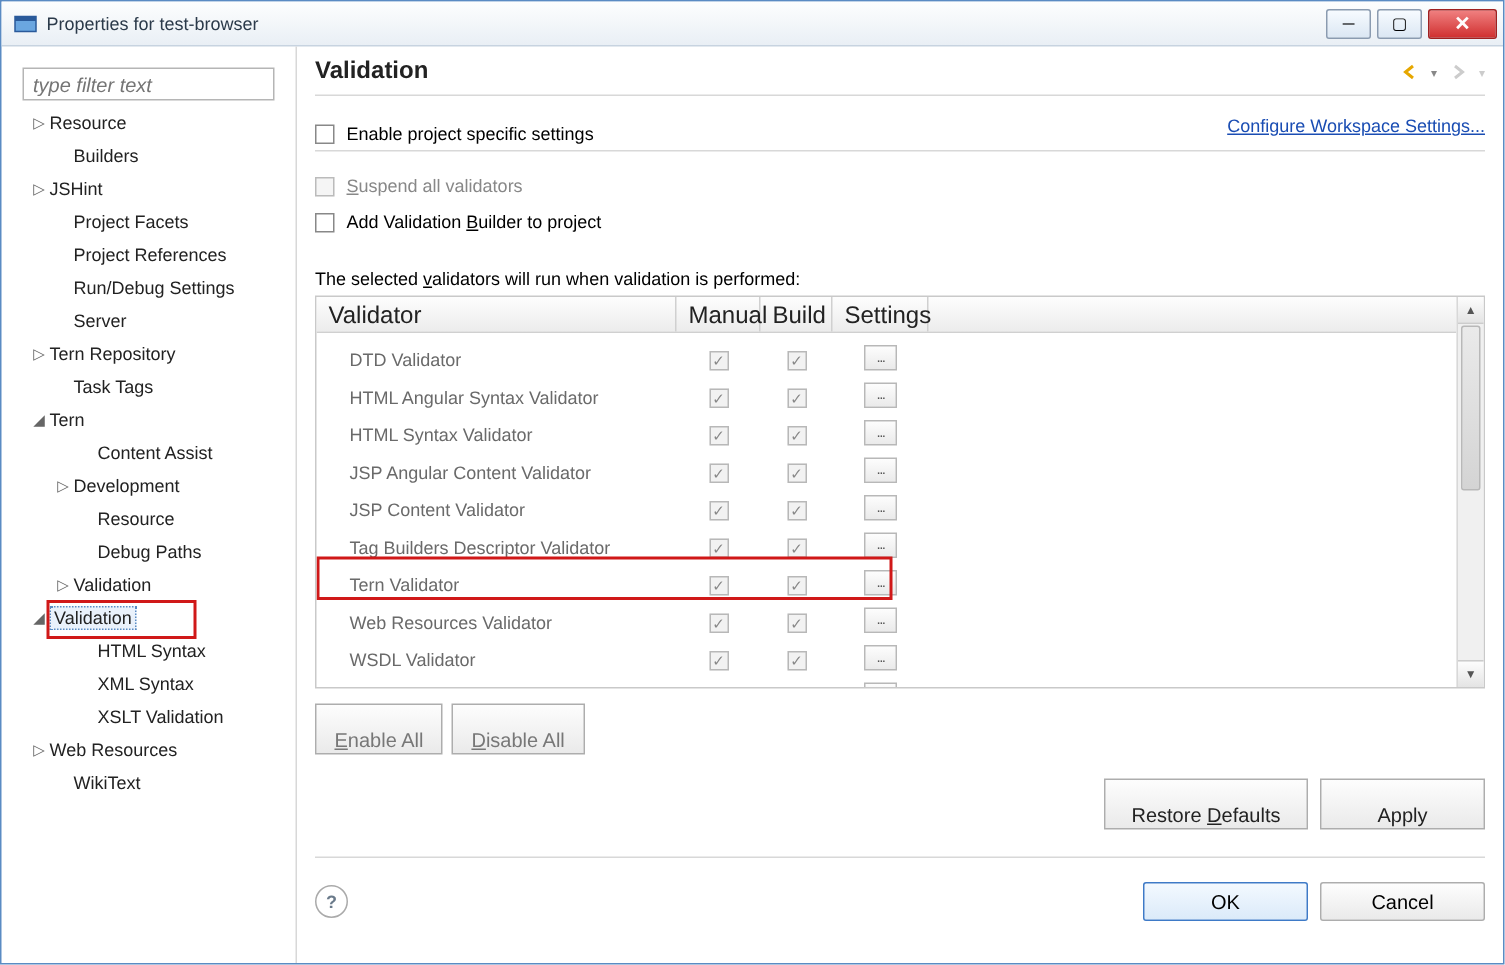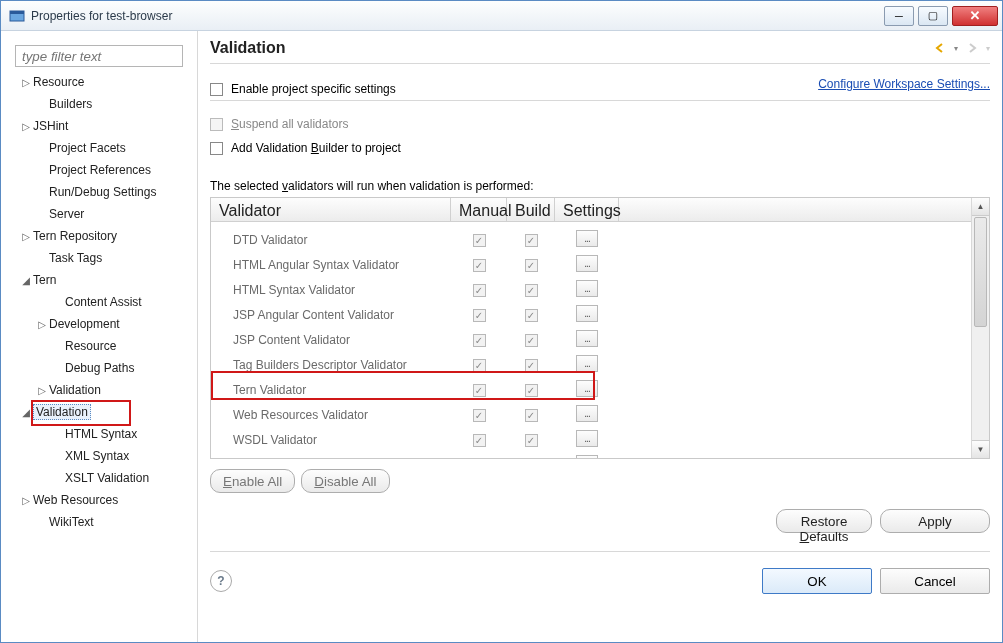--- a/index.html
+++ b/index.html
@@ -124,24 +124,24 @@
   border:2px solid #d01818;
   pointer-events:none;
 }
 .vscroll { width:18px; background:#f0f0f0; border-left:1px solid #d8d8d8; position:relative;}
 .vscroll .btn{height:18px;background:linear-gradient(#fdfdfd,#e4e4e4);border-bottom:1px solid #ccc;display:flex;align-items:center;justify-content:center;font-size:8px;color:#555;cursor:pointer;}
 .vscroll .btn.bot{position:absolute;bottom:0;width:100%;border-top:1px solid #ccc;border-bottom:none;}
 .vscroll .thumb{position:absolute;top:19px;left:2px;right:2px;height:110px;background:linear-gradient(#eaeaea,#d4d4d4);border:1px solid #b8b8b8;border-radius:2px;cursor:pointer;}
 
 .btn-row { margin-top:10px; display:flex; gap:6px;}
 .pbtn {
-  height:24px; padding:4px 12px;
+  height:24px; padding:16px 12px;
   border:1px solid #adadad;
   background:linear-gradient(#fdfdfd,#eaeaea);
-  border-radius:10px;
+  border-radius:0;
   cursor:pointer;
   color:#777;
 }
 .pbtn.enabled{color:#222;cursor:pointer;}
 
 .footer-btns-right { display:flex; justify-content:flex-end; gap:8px; margin-top:16px;}
 .fhr { height:1px; background:#d8d8d8; margin-top:18px;}
 
 .bottom-bar {
   display:flex; align-items:center; justify-content:space-between;
@@ -455,21 +455,21 @@
         <div class="btn bot">▼</div>
       </div>
     </div>
 
     <div class="btn-row">
       <button class="pbtn"><span class="und">E</span>nable All</button>
       <button class="pbtn"><span class="und">D</span>isable All</button>
     </div>
 
     <div class="footer-btns-right">
-      <button class="pbtn enabled" style="width:96px">Restore <span class="und">D</span>efaults</button>
+      <button class="pbtn enabled" style="width:136px">Restore <span class="und">D</span>efaults</button>
       <button class="pbtn enabled" style="width:110px">Apply</button>
     </div>
 
     <div class="fhr"></div>
 
     <div class="bottom-bar">
       <div class="help-icon">?</div>
       <div style="display:flex;gap:8px;">
         <button class="dlg-btn primary">OK</button>
         <button class="dlg-btn">Cancel</button>

